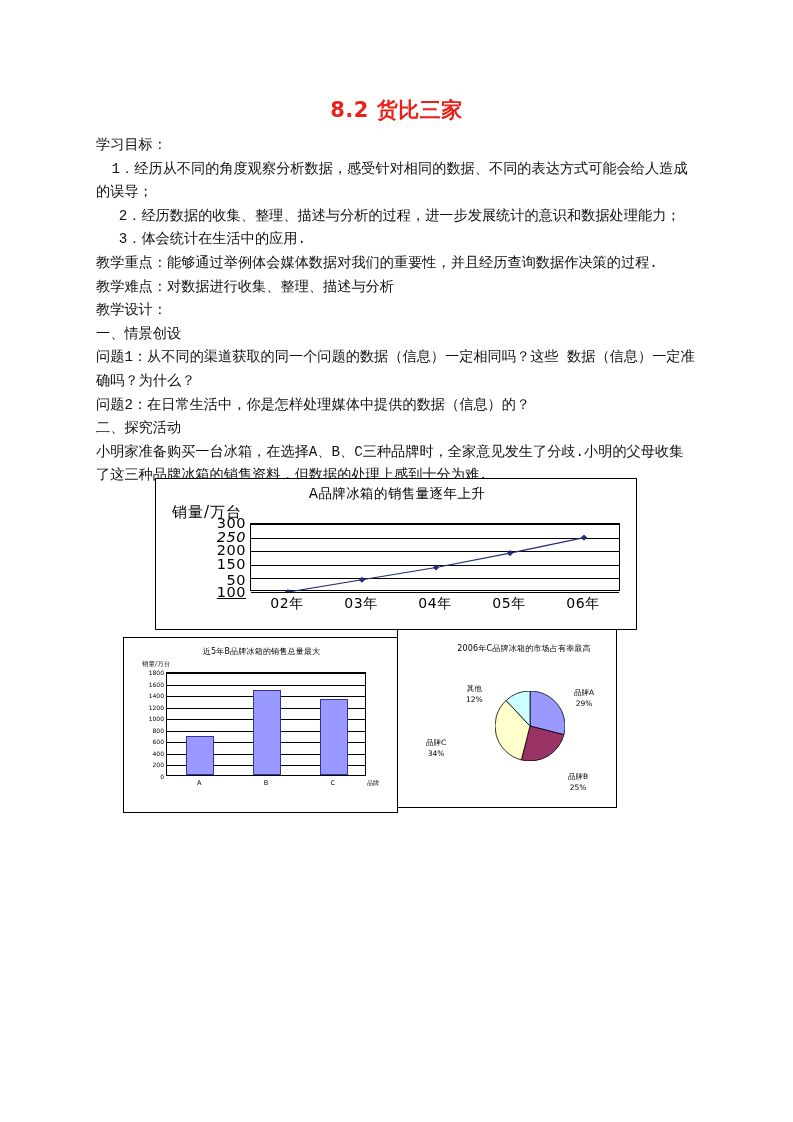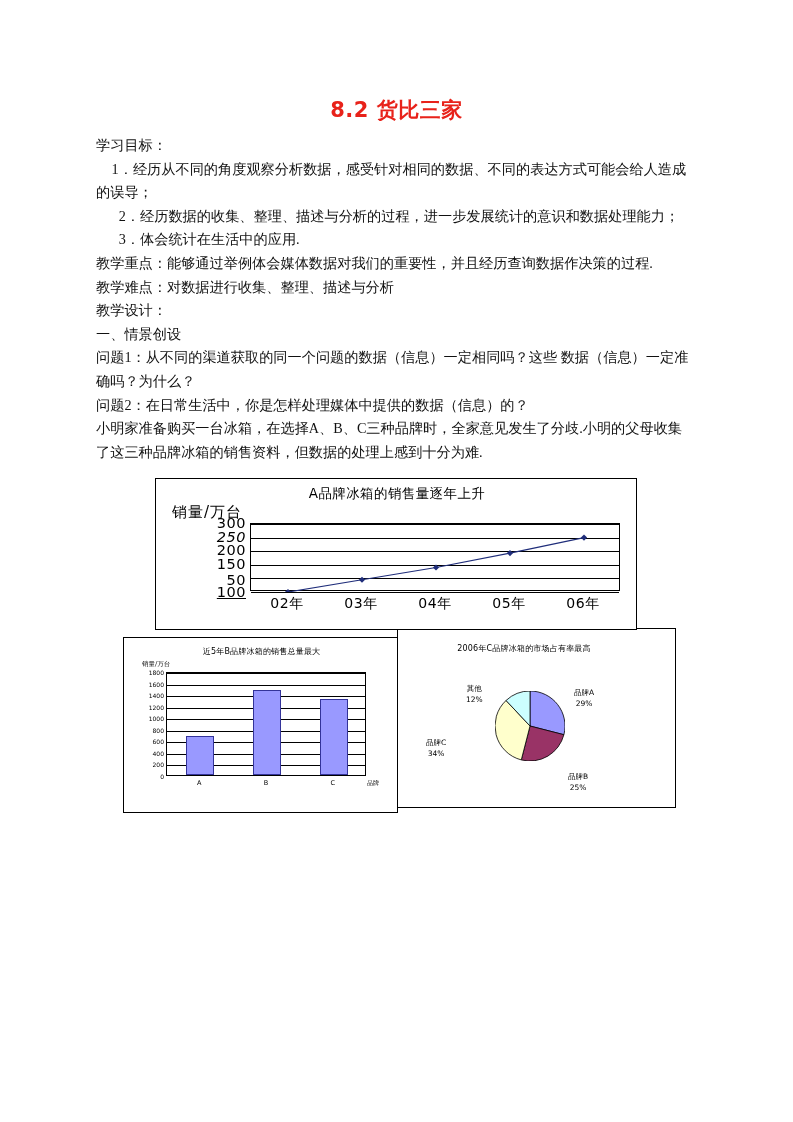--- a/index.html
+++ b/index.html
@@ -33,39 +33,39 @@
     letter-spacing: 0.5px;
   }
   .body-text {
     position: absolute;
     left: 96px;
     top: 134px;
     width: 600px;
     font-size: 14.2px;
     line-height: 23.6px;
     color: #111111;
-    font-family: Liberation Serif, serif;
+    font-family: Liberation Mono, monospace;
   }
   .body-text p {
     margin: 0;
     white-space: pre-wrap;
   }
   .indent1 { text-indent: 1.1em; }
   .indent2 { text-indent: 1.6em; }
 
   
   .chart-frame {
     position: absolute;
     border: 1.6px solid #000;
     background: #fff;
     box-sizing: border-box;
   }
   #line-chart-box  { left: 155px; top: 478px; width: 482px; height: 152px; z-index: 3;}
   #bar-chart-box   { left: 123px; top: 637px; width: 275px; height: 176px; z-index: 2;}
-  #pie-chart-box   { left: 397px; top: 628px; width: 279px; height: 180px; z-index: 1;}
+  #pie-chart-box   { left: 397px; top: 628px; width: 220px; height: 180px; z-index: 1;}
 
   .chart-title {
     position: absolute;
     text-align: center;
     font-family: "DejaVu Sans", "Liberation Sans", sans-serif;
     color: #000;
     white-space: nowrap;
   }
 
   
@@ -225,20 +225,21 @@
     <p class="">学习目标：</p>
     <p class="indent1">1．经历从不同的角度观察分析数据，感受针对相同的数据、不同的表达方式可能会给人造成的误导；</p>
     <p class="indent2">2．经历数据的收集、整理、描述与分析的过程，进一步发展统计的意识和数据处理能力；</p>
     <p class="indent2">3．体会统计在生活中的应用.</p>
     <p class="">教学重点：能够通过举例体会媒体数据对我们的重要性，并且经历查询数据作决策的过程.</p>
     <p class="">教学难点：对数据进行收集、整理、描述与分析</p>
     <p class="">教学设计：</p>
     <p class="">一、情景创设</p>
     <p class="">问题1：从不同的渠道获取的同一个问题的数据（信息）一定相同吗？这些 数据（信息）一定准确吗？为什么？</p>
     <p class="">问题2：在日常生活中，你是怎样处理媒体中提供的数据（信息）的？</p>
+    <p class="">二、探究活动</p>
     <p class="">小明家准备购买一台冰箱，在选择A、B、C三种品牌时，全家意见发生了分歧.小明的父母收集了这三种品牌冰箱的销售资料，但数据的处理上感到十分为难.</p>
   </div>
 
   <div class="chart-frame" id="line-chart-box">
     <div class="chart-title" id="line-title">A品牌冰箱的销售量逐年上升</div>
     <div id="line-ylabel">销量/万台</div>
     <div id="line-yticks">
         <div class="line-ytick" style="top: 57px;">50</div>
         <div class="line-ytick" style="top: 69px; text-decoration: underline;">100</div>
         <div class="line-ytick" style="top: 40.8px;">150</div>

